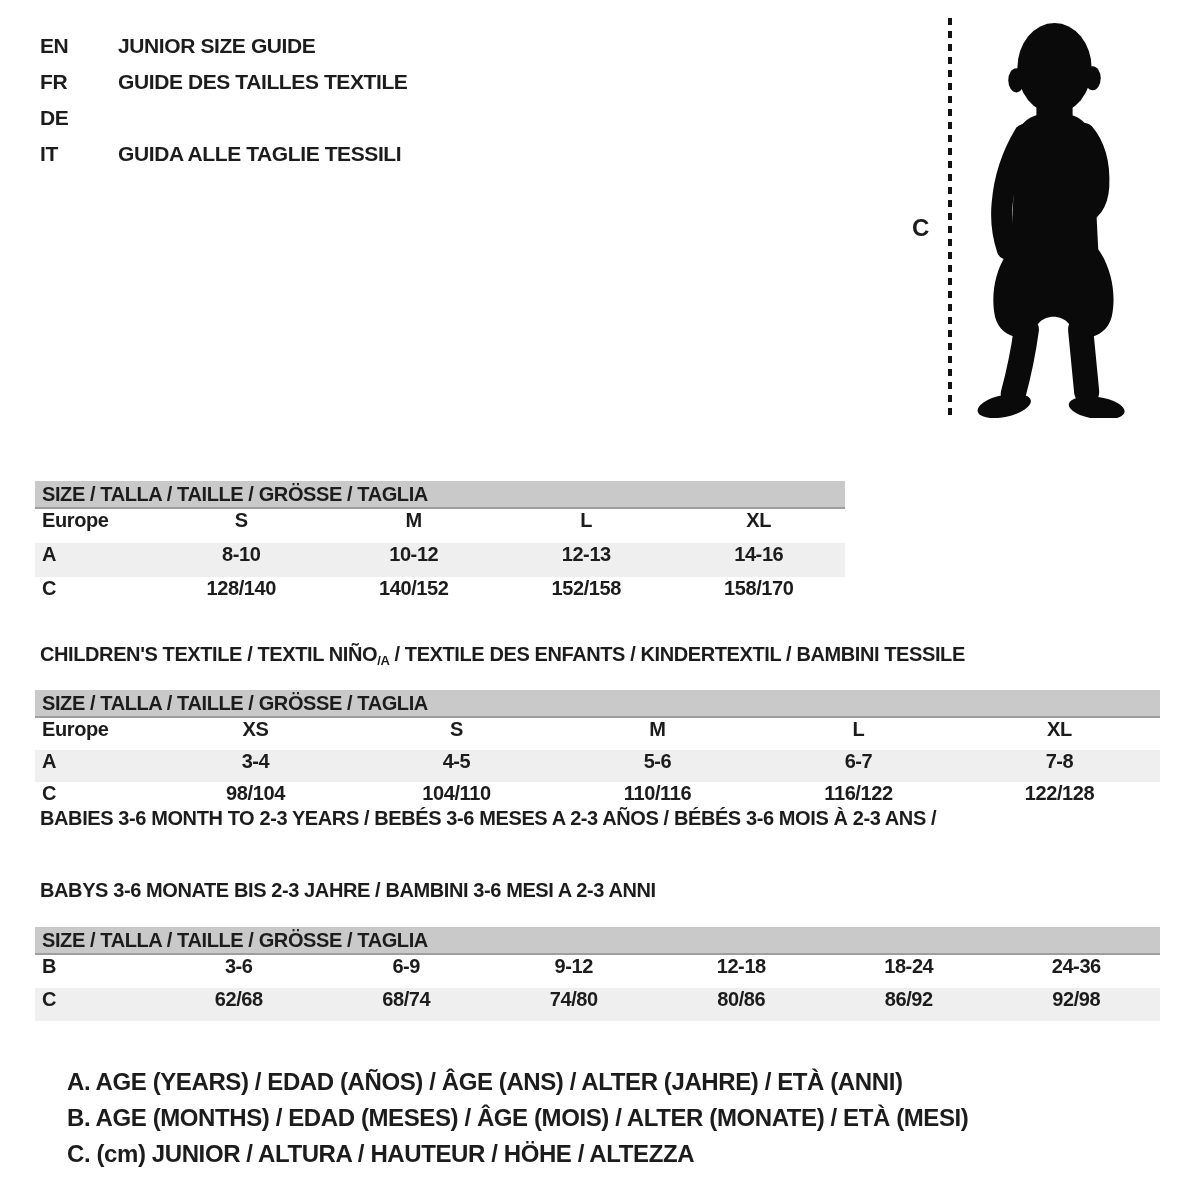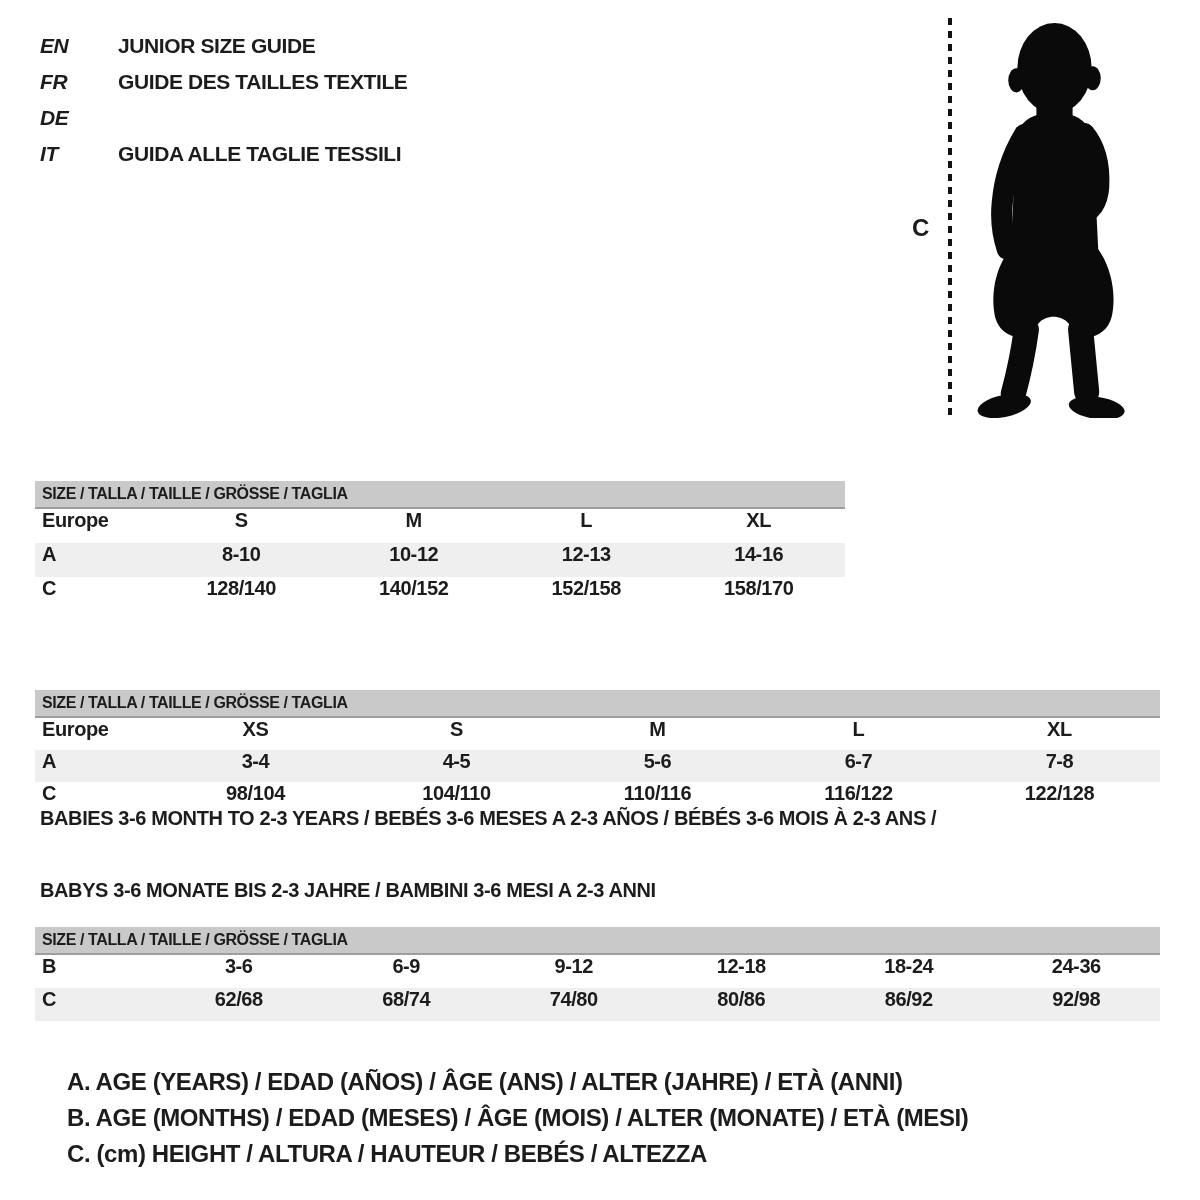--- a/index.html
+++ b/index.html
@@ -4,37 +4,37 @@
 <style>
   html,body{margin:0;padding:0;background:#fff;}
   .page{
     position:relative;width:1200px;height:1200px;background:#ffffff;
     font-family:"Liberation Sans","DejaVu Sans",sans-serif;
     font-weight:bold;color:#1c1c1c;letter-spacing:-0.4px;overflow:hidden;
   }
   
   .lang-block{position:absolute;left:40px;top:28px;}
   .lang-row{display:flex;height:36px;align-items:center;font-size:21px;}
-  .lang-code{width:78px;font-style:italic;}
+  .lang-code{width:78px;}
   .lang-label{white-space:nowrap;}
   
   .height-line{
     position:absolute;left:948px;top:18px;width:4px;height:398px;
     background:repeating-linear-gradient(to bottom,#121212 0 7px,transparent 7px 13px);
   }
   .figure-c-label{position:absolute;left:912px;top:214px;font-size:24px;}
   .toddler-svg{position:absolute;left:966px;top:16px;width:176px;height:402px;}
   
   .section-title{position:absolute;left:40px;font-size:20px;white-space:nowrap;}
   .title-sub{font-size:13px;vertical-align:-4px;}
   
   .size-table{position:absolute;left:35px;}
   .size-bar{
     background:#c9c9c9;border-bottom:2px solid #9e9e9e;height:26px;
-    display:flex;align-items:center;padding-left:7px;font-size:16px;
+    display:flex;align-items:center;padding-left:7px;font-size:20px;
   }
   .trow{display:flex;align-items:flex-start;font-size:20px;}
   .trow.alt{background:#efefef;}
   .row-label{width:120px;padding-left:7px;box-sizing:border-box;}
   .cell{flex:1;text-align:center;}
   .junior-table{width:810px;top:481px;}
   .junior-table .trow{height:34px;}
   .children-table{width:1125px;top:690px;}
   .children-table .trow{height:32px;}
   .babies-table{width:1125px;top:927px;}
@@ -103,20 +103,23 @@
     </div>
     <div class="trow">
       <span class="row-label">C</span>
       <span class="cell">128/140</span>
       <span class="cell">140/152</span>
       <span class="cell">152/158</span>
       <span class="cell">158/170</span>
     </div>
   </div>
 
+  <div class="section-title" style="top:643px;">
+    <span>CHILDREN'S TEXTILE / TEXTIL NIÑO</span><span class="title-sub">/A</span><span> / TEXTILE DES ENFANTS / KINDERTEXTIL / BAMBINI TESSILE</span>
+  </div>
   <div class="size-table children-table">
     <div class="size-bar">SIZE / TALLA / TAILLE / GRÖSSE / TAGLIA</div>
     <div class="trow">
       <span class="row-label">Europe</span>
       <span class="cell">XS</span>
       <span class="cell">S</span>
       <span class="cell">M</span>
       <span class="cell">L</span>
       <span class="cell">XL</span>
     </div>
@@ -158,16 +161,16 @@
       <span class="cell">74/80</span>
       <span class="cell">80/86</span>
       <span class="cell">86/92</span>
       <span class="cell">92/98</span>
     </div>
   </div>
 
   <div class="legend">
     <div class="legend-line">A. AGE (YEARS) / EDAD (AÑOS) / ÂGE (ANS) / ALTER (JAHRE) / ETÀ (ANNI)</div>
     <div class="legend-line">B. AGE (MONTHS) / EDAD (MESES) / ÂGE (MOIS) / ALTER (MONATE) / ETÀ (MESI)</div>
-    <div class="legend-line">C. (cm) HEIGHT / ALTURA / HAUTEUR / BEBÉS / ALTEZZA</div>
+    <div class="legend-line">C. (cm) JUNIOR / ALTURA / HAUTEUR / HÖHE / ALTEZZA</div>
   </div>
 
 </div>
 
 </body></html>

